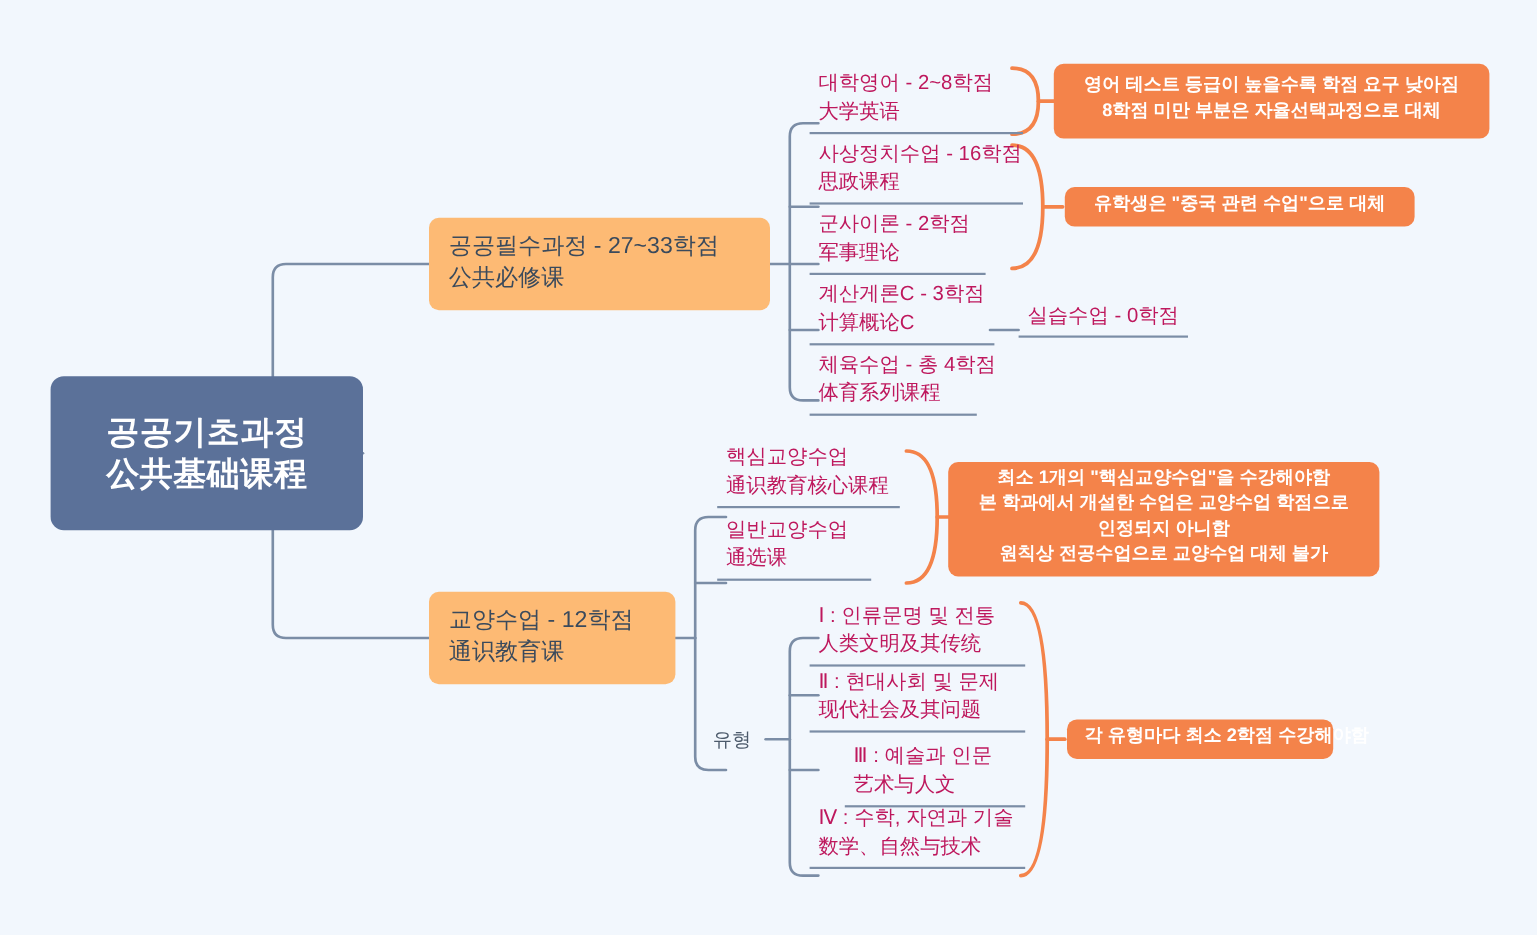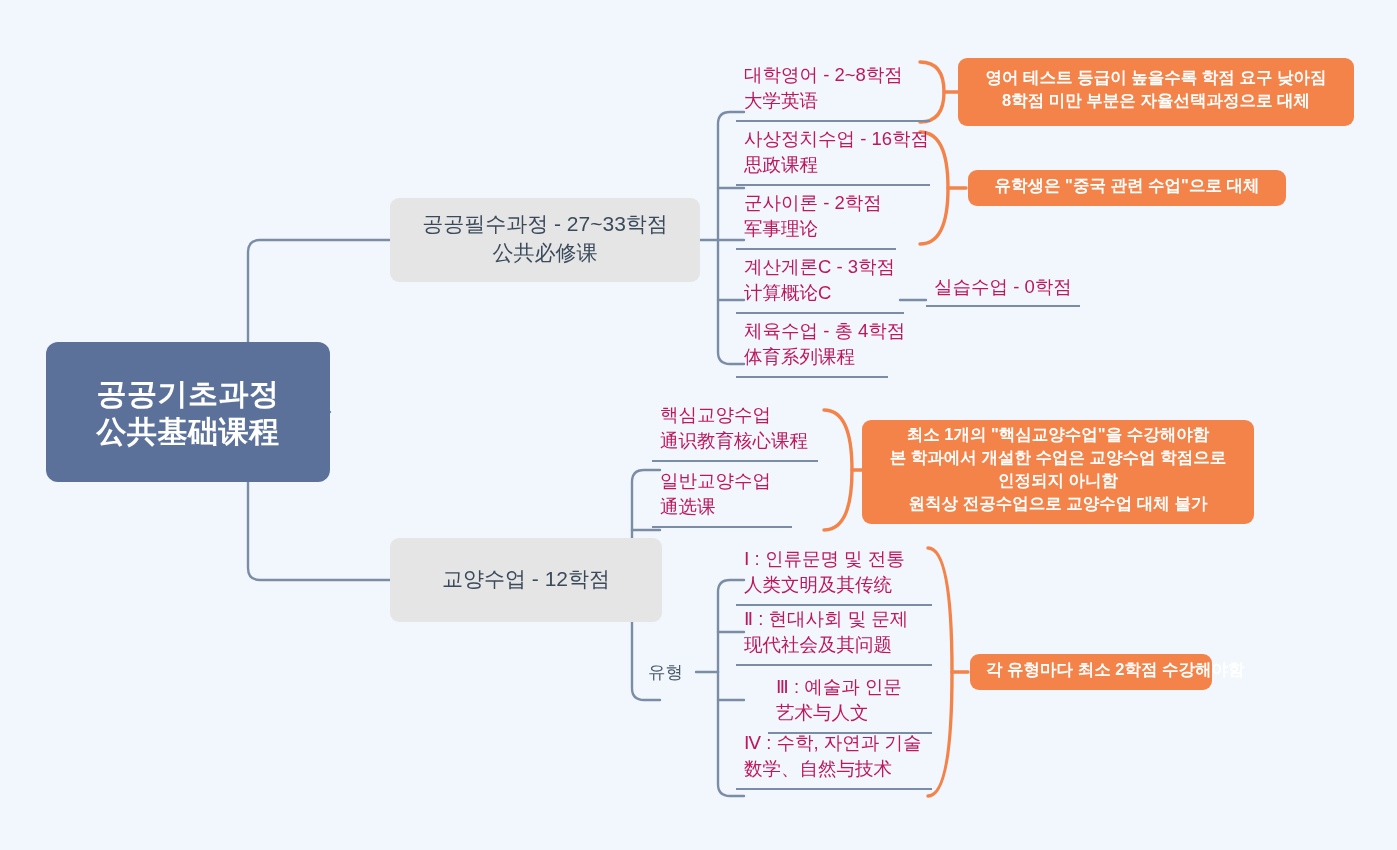--- a/index.html
+++ b/index.html
@@ -36,27 +36,26 @@
     color: #ffffff;
     font-weight: bold;
     font-size: 30px;
     line-height: 1.28;
     letter-spacing: 0.5px;
     padding: 10px 20px 8px 20px;
     text-align: center;
   }
   
   .branch-node {
-    background: #e5e5e5;
+    background: #fdba74;
     border-radius: 9px;
     color: #3a4a5c;
     font-size: 21px;
     line-height: 1.38;
     padding: 10px 18px 12px 18px;
-    text-align: center;
   }
   .branch-node .ln2 { }
   
   .leaf {
     position: absolute;
     box-sizing: border-box;
     color: #be185d;
     font-size: 18.5px;
     line-height: 1.42;
     padding: 2px 8px 5px 8px;
@@ -169,22 +168,23 @@
 
   <div class="leaf" style="left:736px; top:316px; width:152px;">
     <span class="ln">체육수업 - 총 4학점</span>
     <span class="ln">体育系列课程</span>
   </div>
 
   <div class="leaf" style="left:926px; top:272px; width:154px;">
     <span class="ln">실습수업 - 0학점</span>
   </div>
 
-  <div class="node branch-node" style="left:390px; top:538px; width:272px; height:84px;">
+  <div class="node branch-node" style="left:390px; top:538px; width:224px; height:84px;">
     <div>교양수업 - 12학점</div>
+    <div class="ln2">通识教育课</div>
   </div>
 
   <div class="leaf" style="left:652px; top:400px; width:166px;">
     <span class="ln">핵심교양수업</span>
     <span class="ln">通识教育核心课程</span>
   </div>
 
   <div class="leaf" style="left:652px; top:466px; width:140px;">
     <span class="ln">일반교양수업</span>
     <span class="ln">通选课</span>

